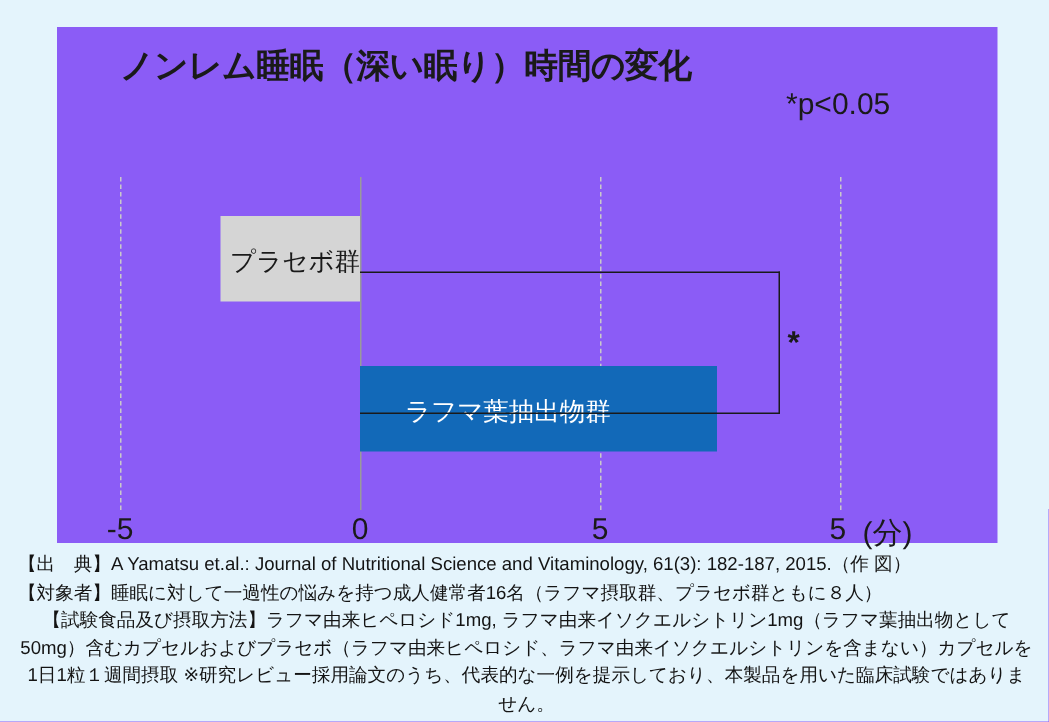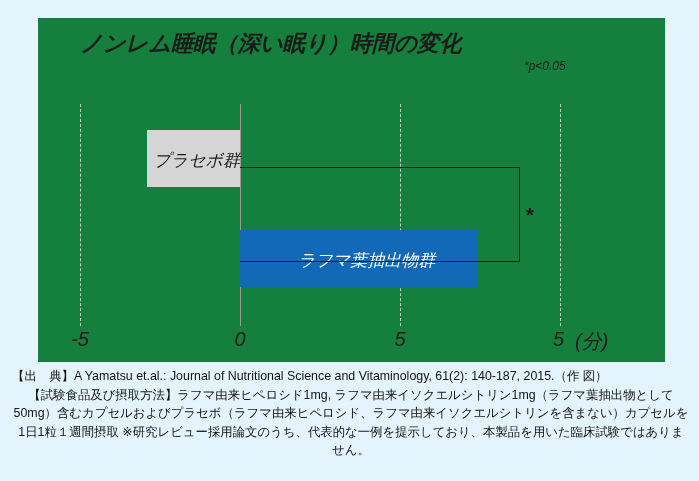--- a/index.html
+++ b/index.html
@@ -21,50 +21,49 @@
     height: 481px;
   }
 
   
   .chart-panel {
     position: absolute;
     left: 38px;
     top: 18px;
     width: 627px;
     height: 344px;
-    background: #15803d;
-    font-style: italic;
+    background: #8b5cf6;
   }
 
   .chart-title {
     position: absolute;
     left: 42px;
     top: 10px;
     font-size: 22.5px;
     font-weight: bold;
     color: #1a1a1a;
     letter-spacing: -0.3px;
     white-space: nowrap;
   }
 
   .pvalue-note {
     position: absolute;
     left: 486px;
     top: 41px;
-    font-size: 12px;
+    font-size: 20px;
     font-weight: normal;
     color: #1a1a1a;
     white-space: nowrap;
   }
 
   
   .plot {
     position: absolute;
     left: 0;
-    top: 0;
+    top: 14px;
     width: 627px;
     height: 344px;
   }
 
   .gridline {
     position: absolute;
     top: 86px;
     width: 0;
     height: 222px;
     border-left: 1px dashed #c9c9c9;
@@ -164,32 +163,33 @@
 
       <div class="gridline" style="left:42px;"></div>
       <div class="gridline" style="left:362px;"></div>
       <div class="gridline" style="left:522px;"></div>
       <div class="axis-zero" style="left:202px;"></div>
 
       <div class="bar bar-placebo" style="left:109px; top:112px; width:93px; height:57px;"></div>
       <div class="bar-label-outside" style="left:109px; top:131px; width:93px;">プラセボ群</div>
 
       <div class="bar bar-rafuma" style="left:202px; top:212px; width:238px; height:57px;"></div>
-      <div class="bar-label-inside" style="left:232px; top:231px;margin-left:28px;">ラフマ葉抽出物群</div>
+      <div class="bar-label-inside" style="left:232px; top:231px;">ラフマ葉抽出物群</div>
 
       <div class="sig-bracket" style="left:202px; top:149px; width:280px; height:95px;"></div>
       <div class="sig-star" style="left:487px; top:186px;">*</div>
 
       <div class="tick-label" style="left:42px;">-5</div>
       <div class="tick-label" style="left:202px;">0</div>
       <div class="tick-label" style="left:362px;">5</div>
       <div class="tick-label" style="left:515px; transform:none;">5</div>
       <div class="tick-label" style="left:537px; transform:none;">(分)</div>
 
     </div>
   </div>
 
   <div class="footnotes">
-    <div class="footnote-line">【出　典】A Yamatsu et.al.: Journal of Nutritional Science and Vitaminology, 61(2): 140-187, 2015.（作 図）</div>
+    <div class="footnote-line">【出　典】A Yamatsu et.al.: Journal of Nutritional Science and Vitaminology, 61(3): 182-187, 2015.（作 図）</div>
+    <div class="footnote-line">【対象者】睡眠に対して一過性の悩みを持つ成人健常者16名（ラフマ摂取群、プラセボ群ともに８人）</div>
     <div class="footnote-block">【試験食品及び摂取方法】ラフマ由来ヒペロシド1mg, ラフマ由来イソクエルシトリン1mg（ラフマ葉抽出物として50mg）含むカプセルおよびプラセボ（ラフマ由来ヒペロシド、ラフマ由来イソクエルシトリンを含まない）カプセルを1日1粒１週間摂取 ※研究レビュー採用論文のうち、代表的な一例を提示しており、本製品を用いた臨床試験ではありません。</div>
   </div>
 
 </div>
 
 </body></html>

